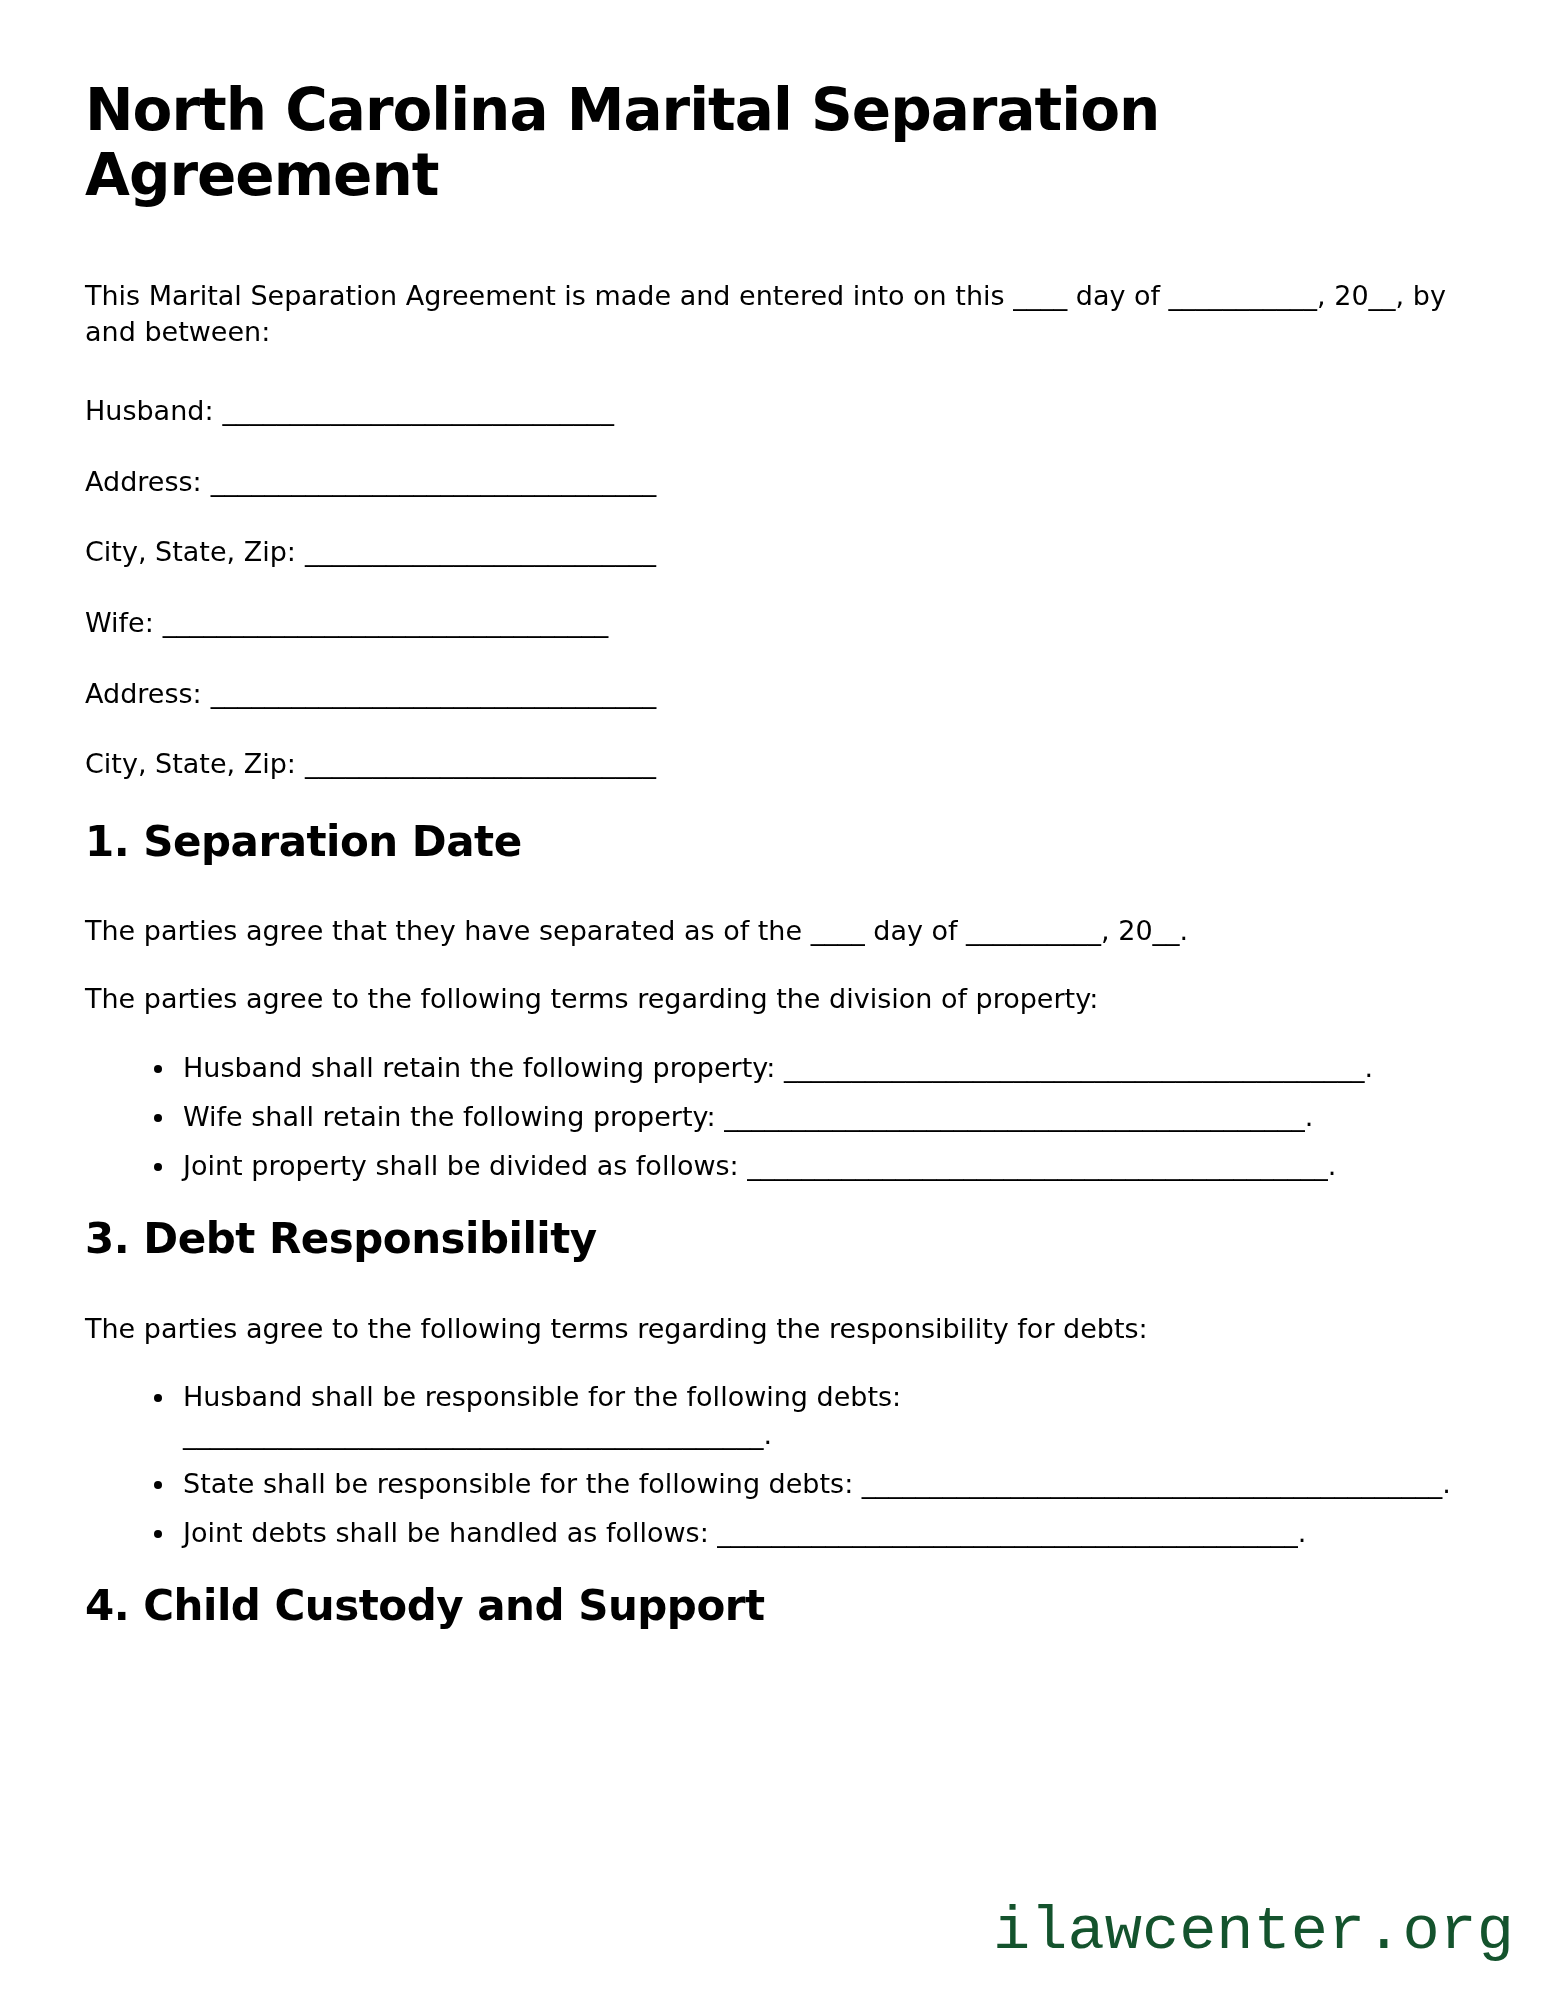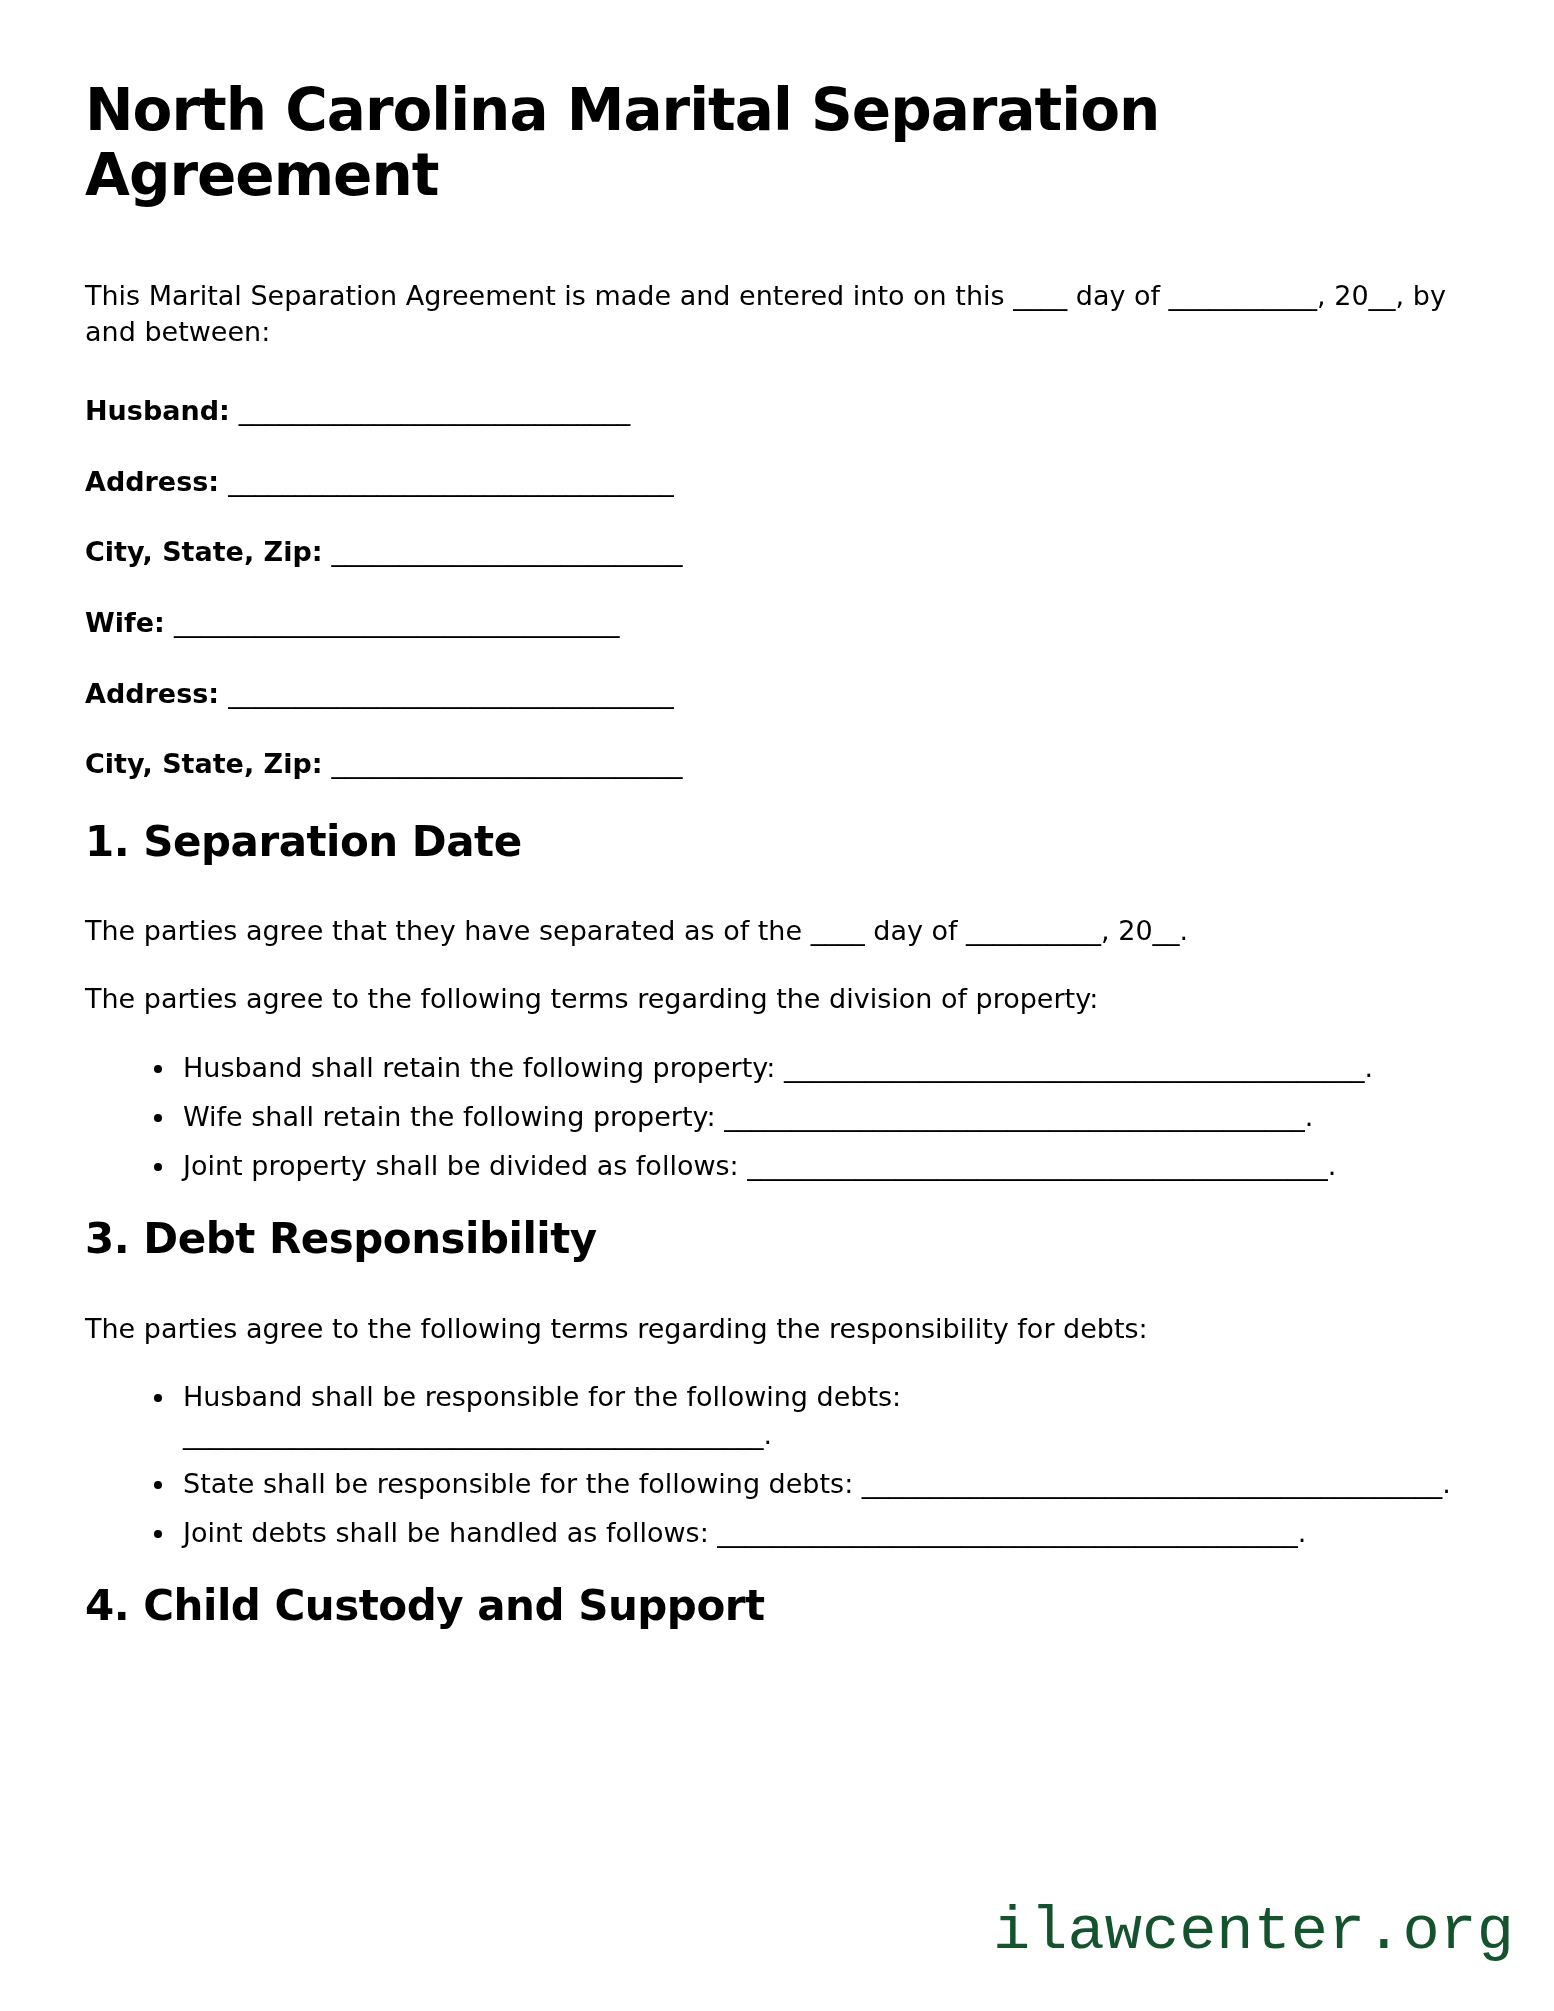--- a/index.html
+++ b/index.html
@@ -34,21 +34,21 @@
   }
   p.intro {
     margin-bottom: 44px;
   }
   p.field-line {
     font-size: 27px;
     line-height: 1.32;
     margin: 0 0 35px 0;
   }
   .field-label {
-    font-weight: bold;
+    font-weight: normal;
   }
   .field-blank {
     margin-left: 9px;
     white-space: nowrap;
   }
   h2.section-heading {
     font-size: 42px;
     line-height: 1.2;
     font-weight: bold;
     letter-spacing: -0.5px;

